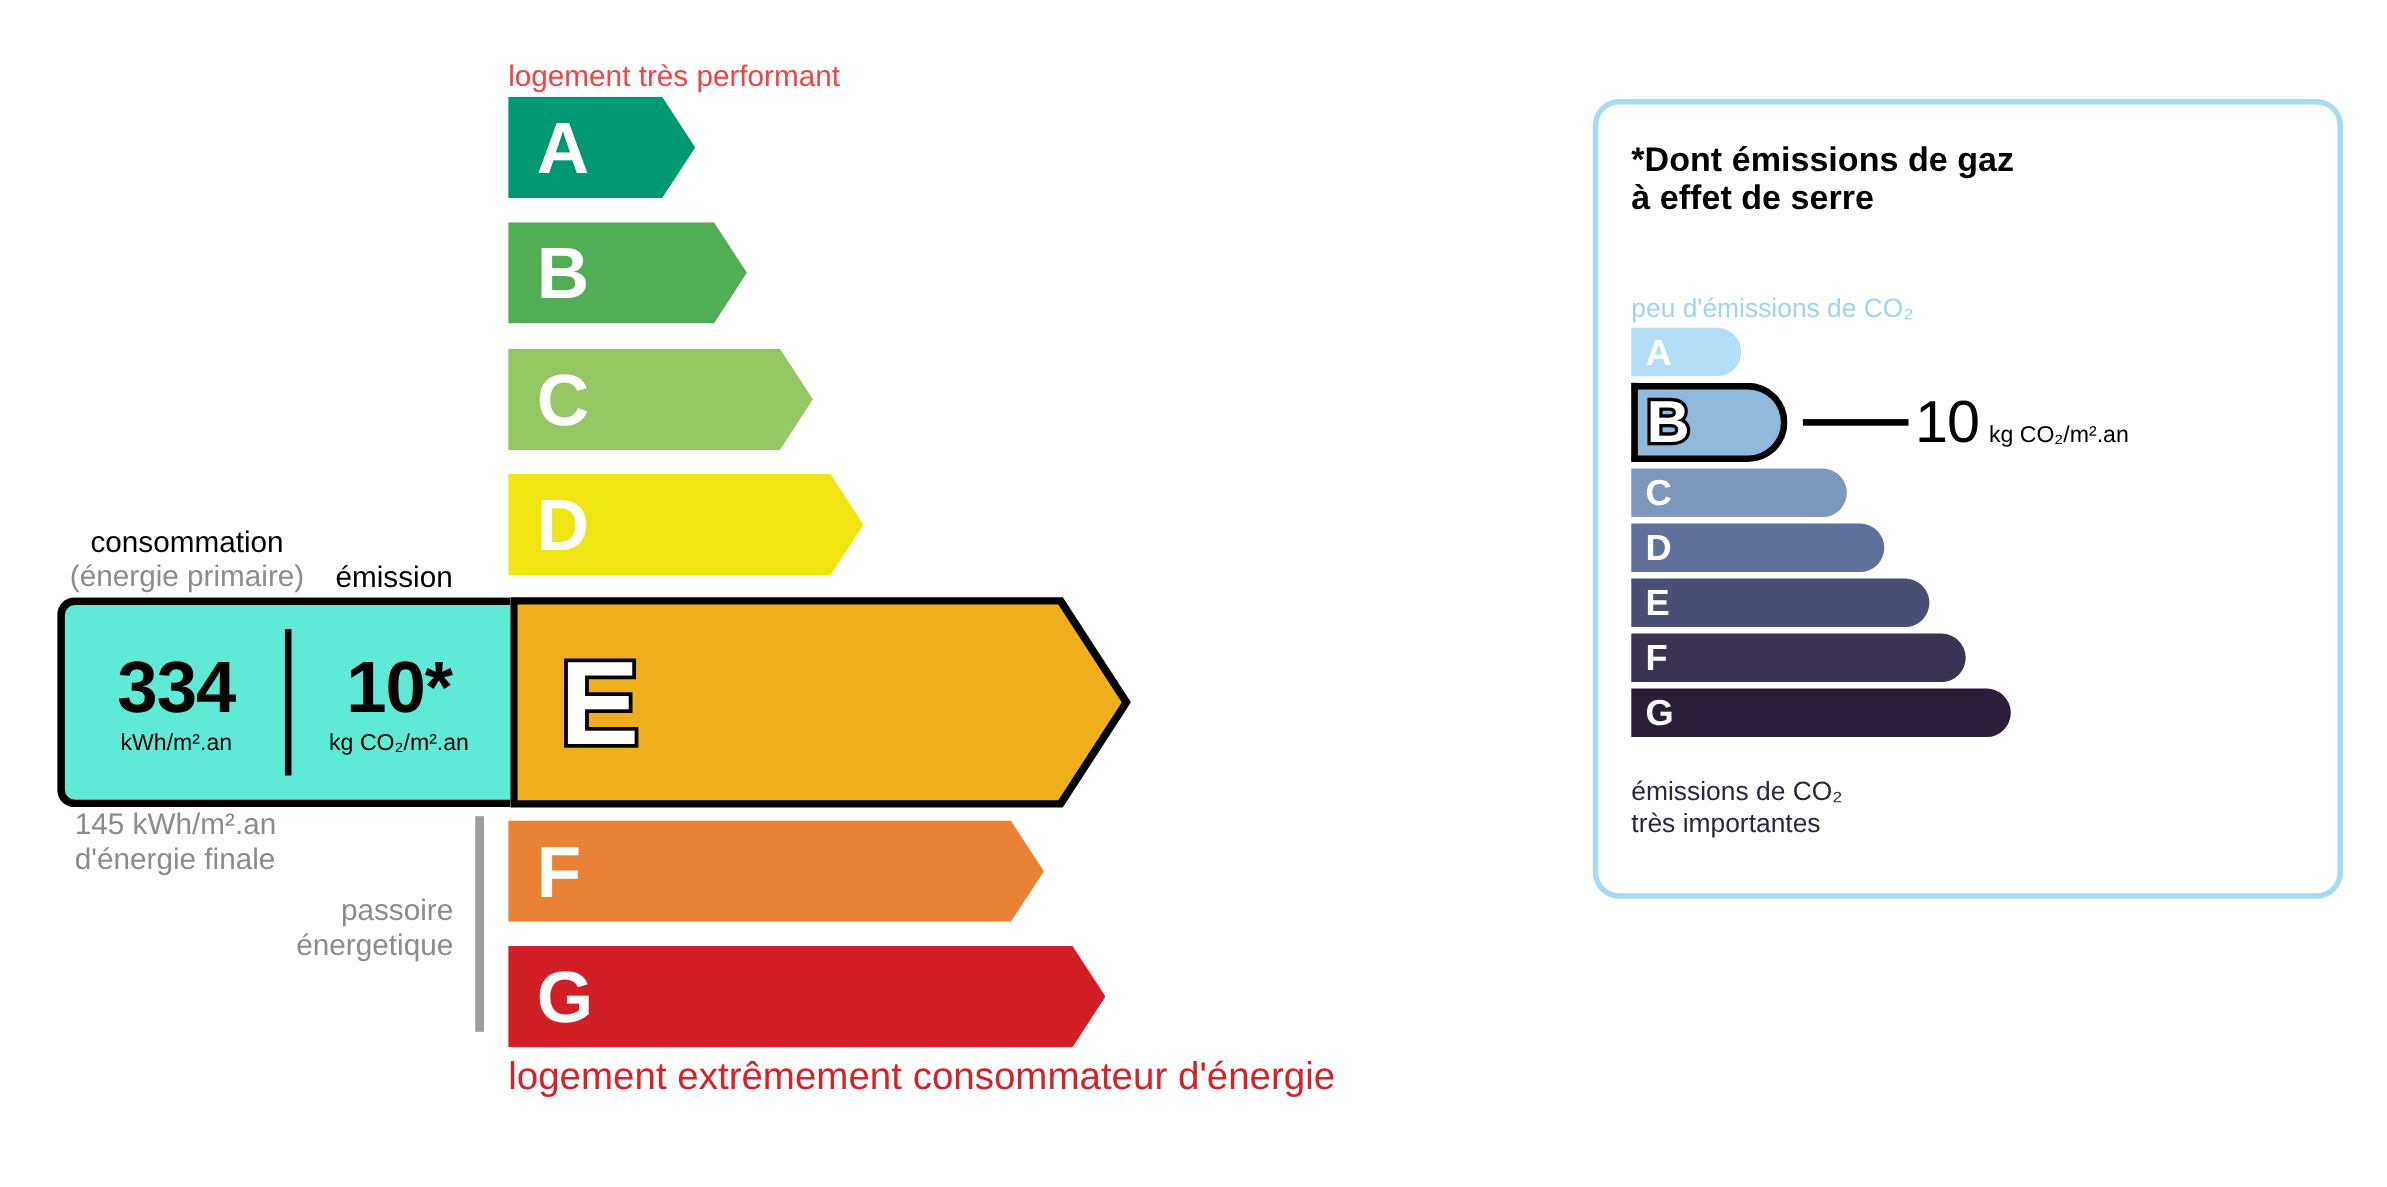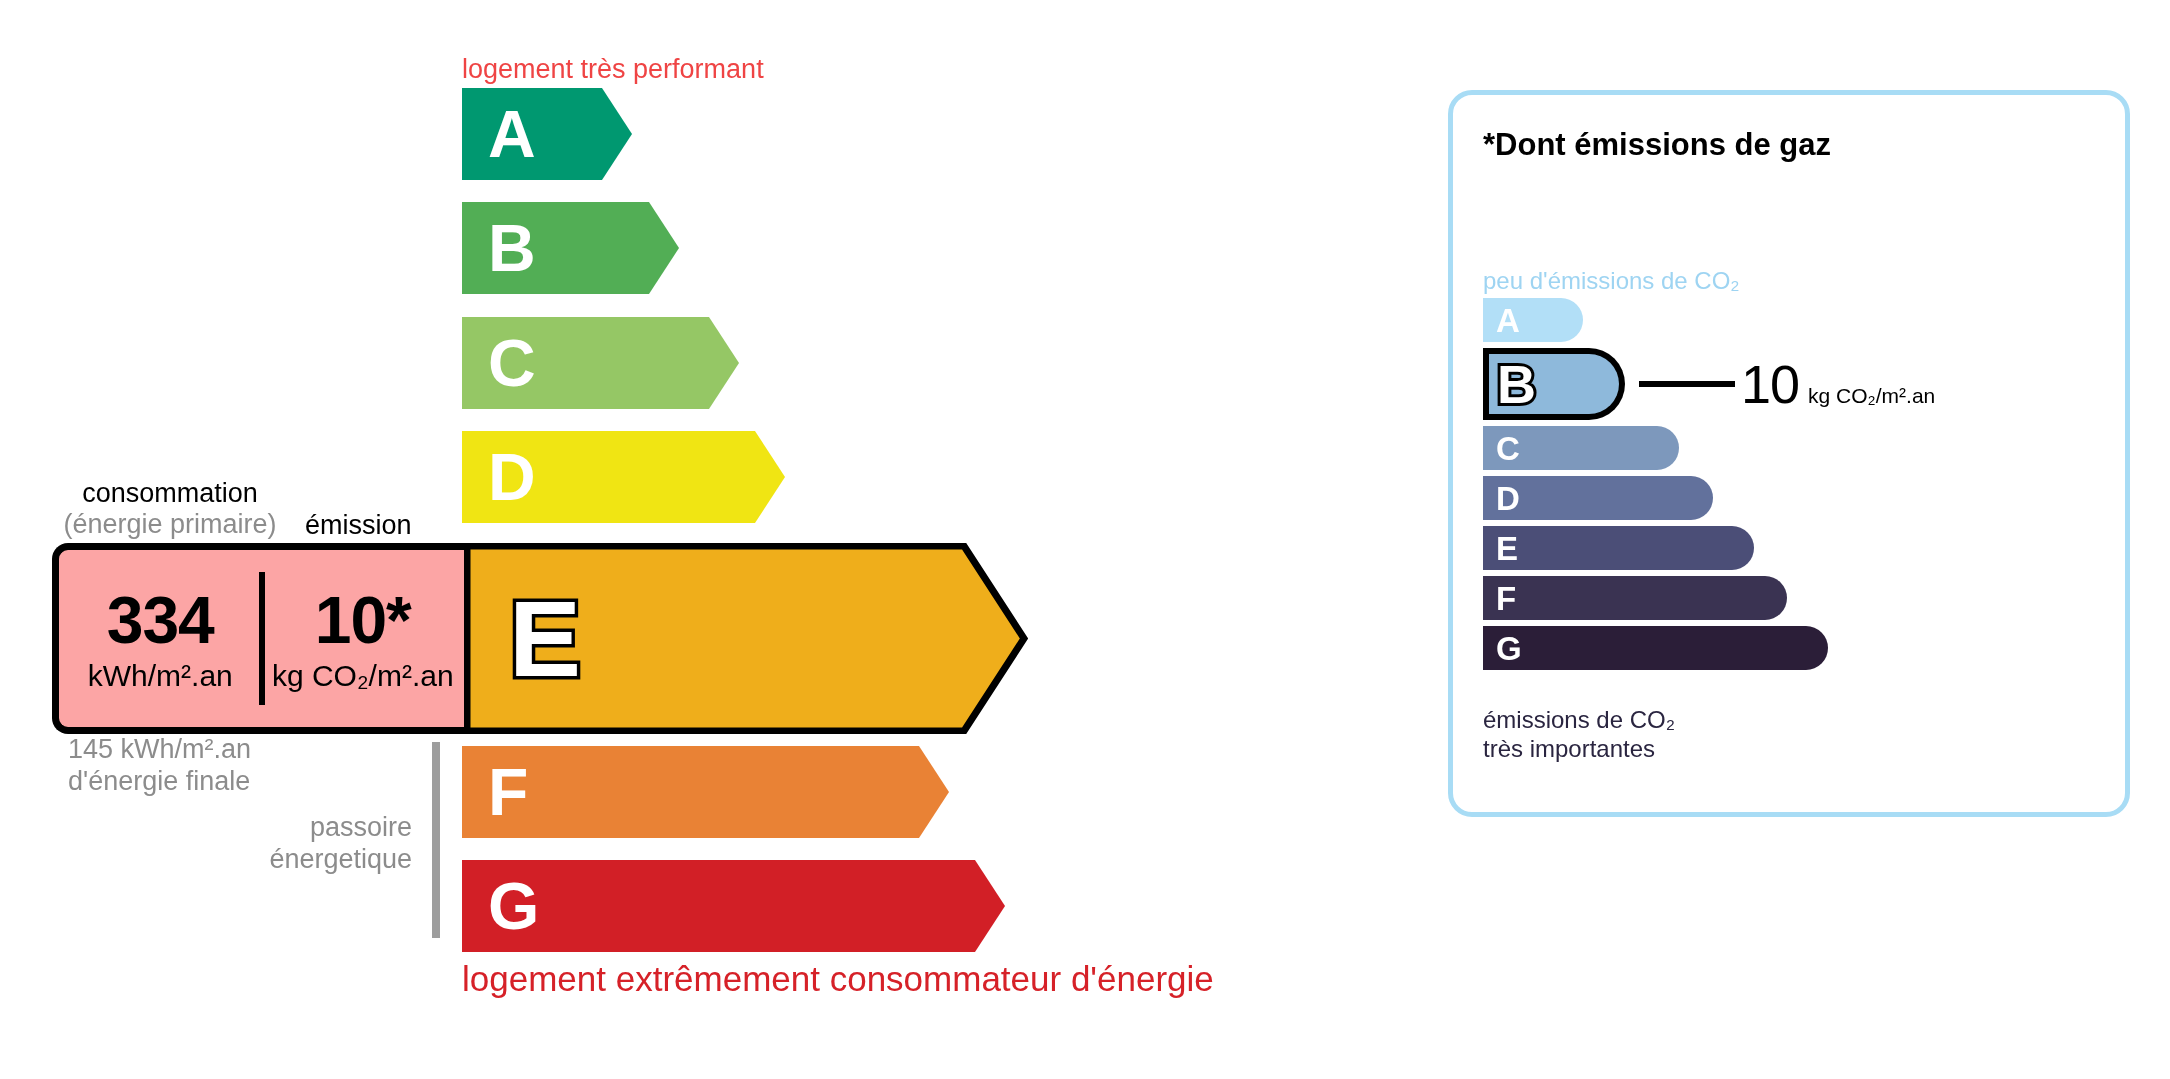--- a/index.html
+++ b/index.html
@@ -79,38 +79,38 @@
   #value-box {
     position: absolute;
     left: 0;
     top: 0;
     width: 412px;
     height: 191px;
     box-sizing: border-box;
     border: 7px solid #000000;
     border-right: none;
     border-radius: 16px 0 0 16px;
-    background: #fca5a5;
+    background: #5eead4;
     display: flex;
     align-items: center;
   }
   .value-cell {
     flex: 1;
     text-align: center;
     position: relative;
   }
   .value-cell .val {
     font-size: 66px;
     font-weight: bold;
     color: #000;
     line-height: 1;
     letter-spacing: -1px;
   }
   .value-cell .unit {
-    font-size: 30px;
+    font-size: 21px;
     color: #000;
     margin-top: 8px;
     line-height: 1;
     white-space: nowrap;
   }
   #value-divider {
     position: absolute;
     left: 50%;
     top: 22px;
     bottom: 22px;
@@ -426,20 +426,21 @@
     </div>
   </div>
 
   <div class="bottom-caption">logement extrêmement consommateur d'énergie</div>
 </div>
 
 <div id="co2-panel">
 
   <div id="co2-title">
     <div>*Dont émissions de gaz</div>
+    <div>à effet de serre</div>
   </div>
 
   <div id="co2-top-caption">peu d'émissions de CO₂</div>
 
   <div class="co2-rows">
 
     <div class="co2-row">
       <div class="co2-bar" style="width:100px;background:#B2DFF7;"></div>
       <span class="co2-letter">A</span>
     </div>

